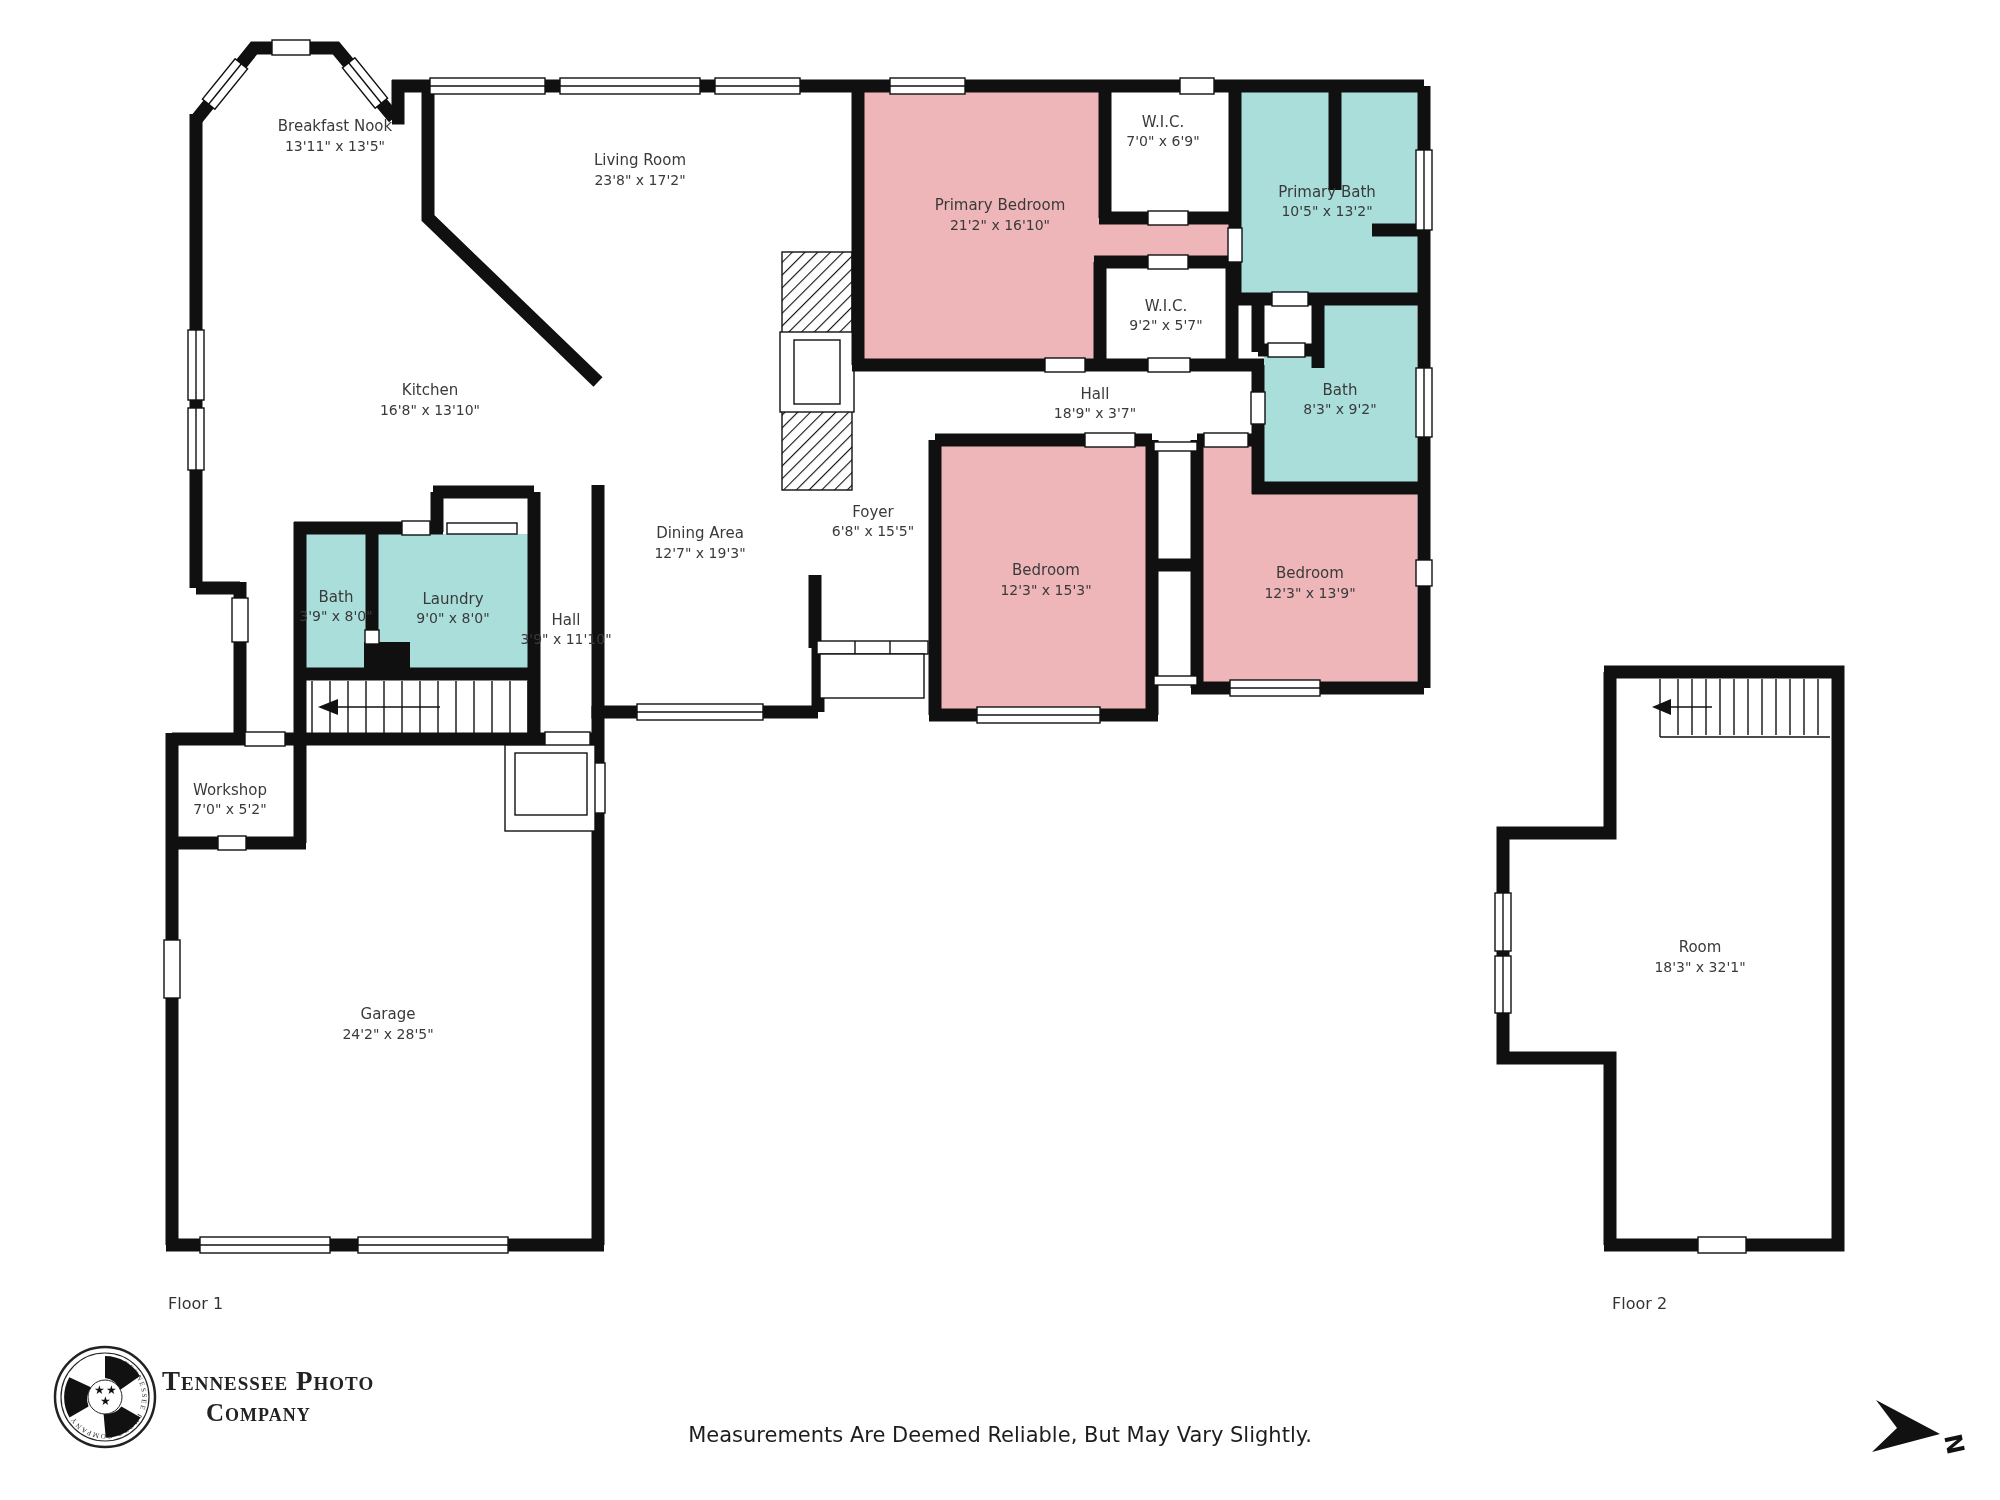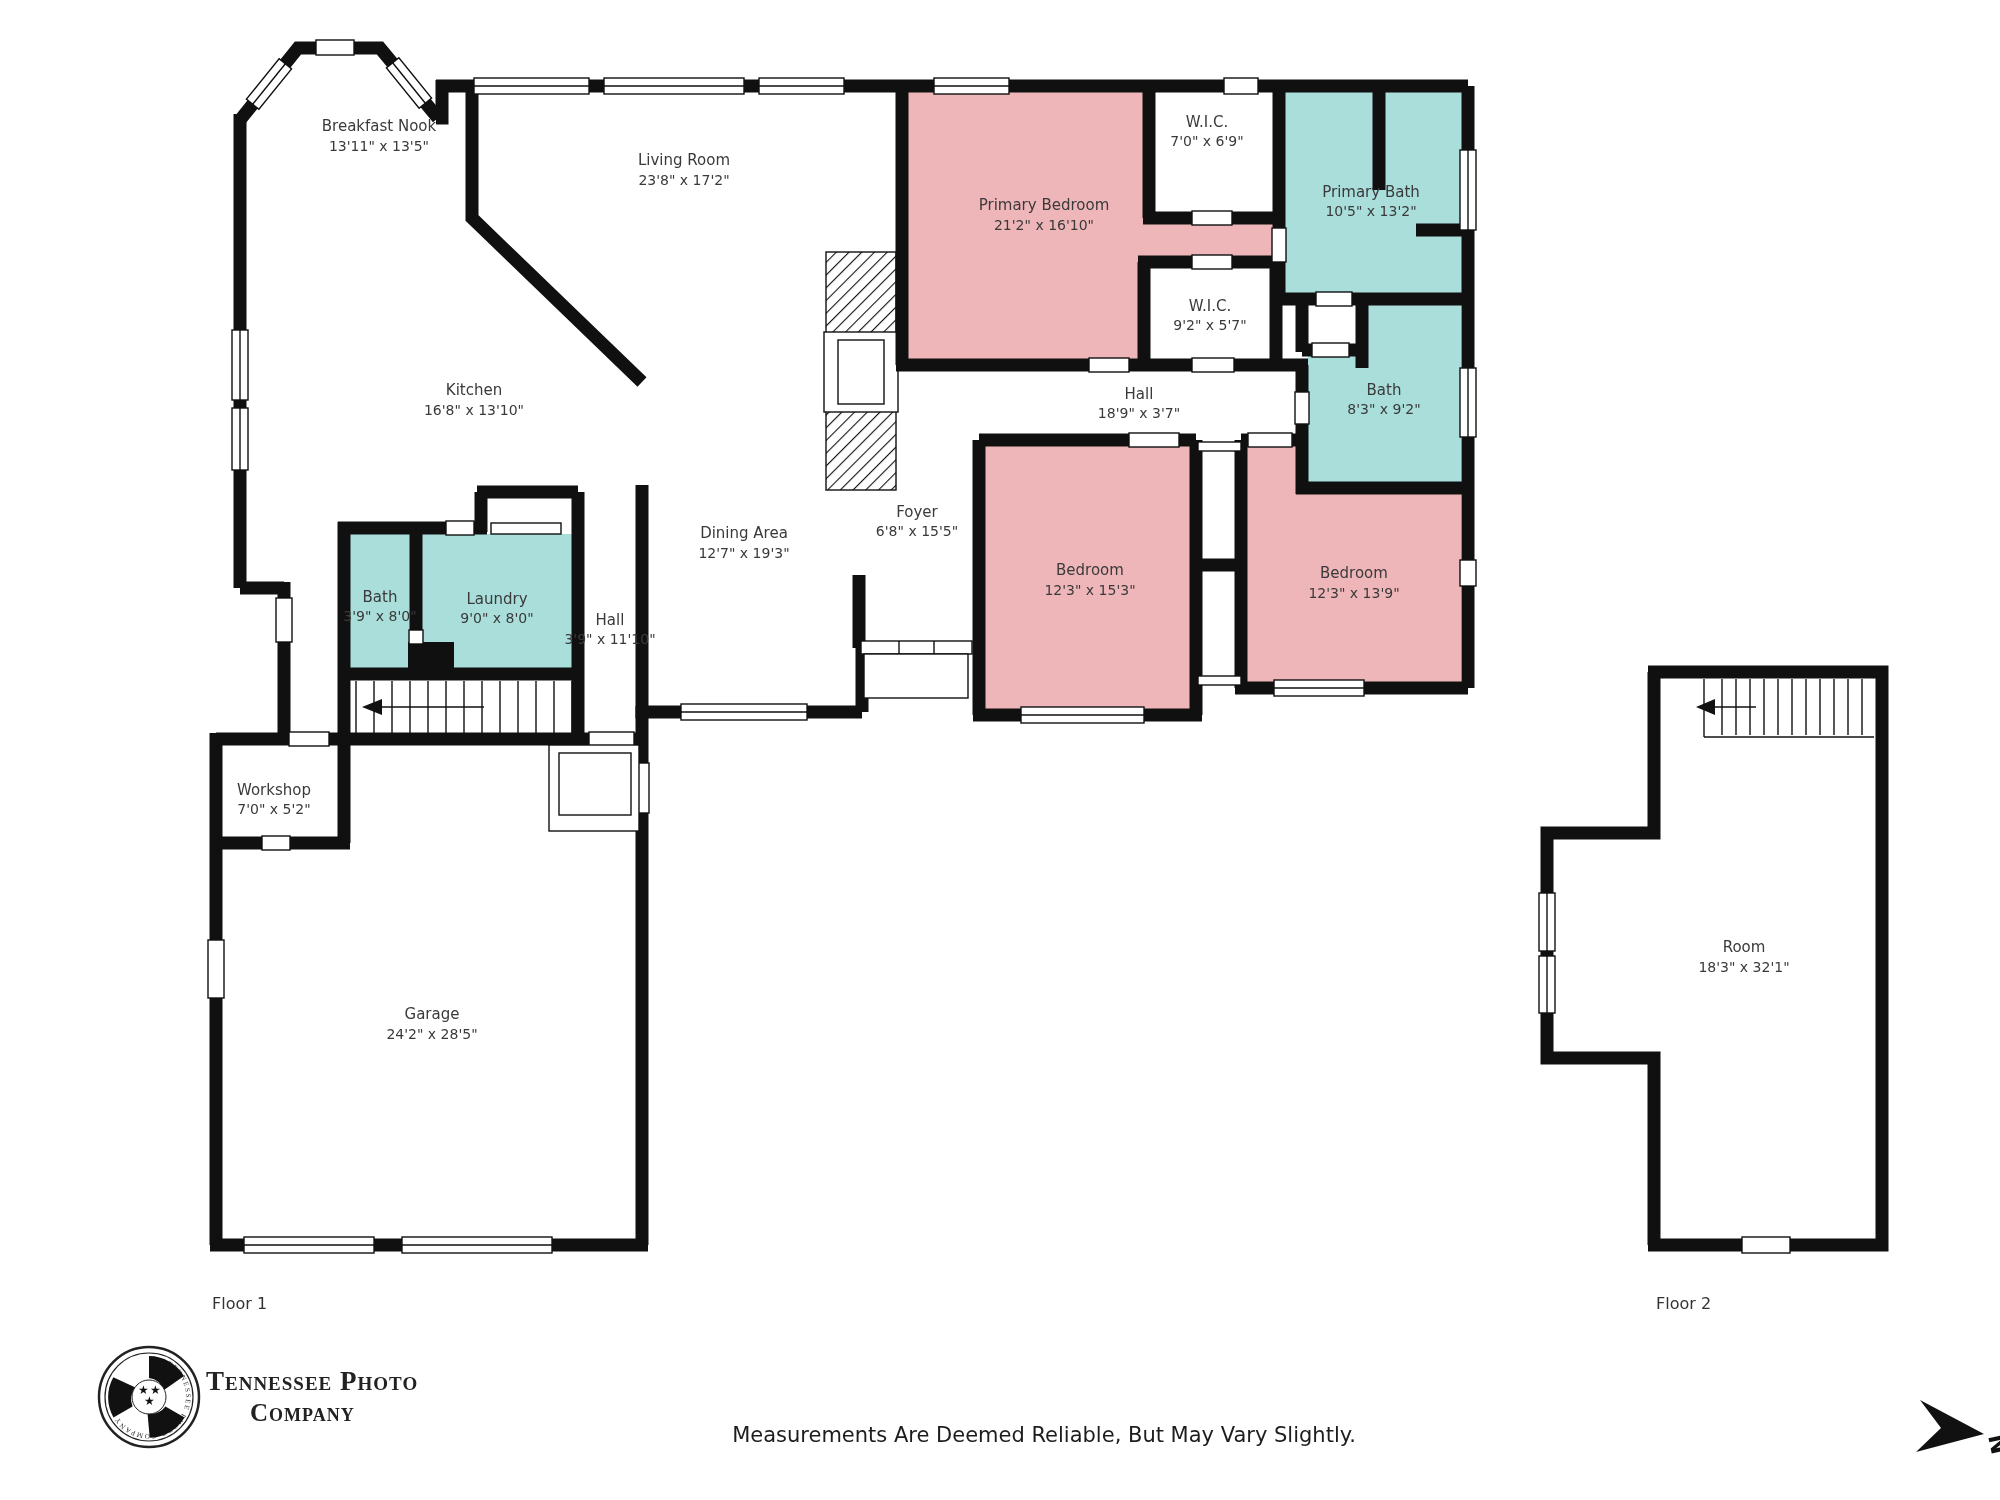--- a/index.html
+++ b/index.html
@@ -1,16 +1,16 @@
 <!DOCTYPE html>
 <html><head>
 <meta charset="utf-8">
 <style>
   html,body{margin:0;padding:0;background:#ffffff;}
-  .stage{width:1816px;height:1500px;position:relative;background:#fff;font-family:"DejaVu Sans",sans-serif;margin-left:44px;}
+  .stage{width:1816px;height:1500px;position:relative;background:#fff;font-family:"DejaVu Sans",sans-serif;}
   svg{display:block;}
   .rn{font-family:"DejaVu Sans",sans-serif;font-size:15px;fill:#3a3a3a;text-anchor:middle;}
   .rd{font-family:"DejaVu Sans",sans-serif;font-size:14px;fill:#3a3a3a;text-anchor:middle;}
   .fl{font-family:"DejaVu Sans",sans-serif;font-size:16px;fill:#333;}
   .disc{font-family:"DejaVu Sans",sans-serif;font-size:21px;fill:#1d1d1d;text-anchor:middle;}
   .logo1{font-family:"Liberation Serif","DejaVu Serif",serif;font-variant:small-caps;font-weight:bold;font-size:27px;fill:#222;letter-spacing:1px;}
   .logo2{font-family:"Liberation Serif","DejaVu Serif",serif;font-variant:small-caps;font-weight:bold;font-size:25px;fill:#222;letter-spacing:1px;}
   .ringtxt{font-family:"Liberation Serif","DejaVu Serif",serif;font-size:7px;fill:#333;letter-spacing:1.5px;}
   .ntxt{font-family:"DejaVu Sans",sans-serif;font-size:24px;font-weight:bold;fill:#111;}
   .wall{stroke:#101010;stroke-width:13;fill:none;stroke-linecap:butt;}

